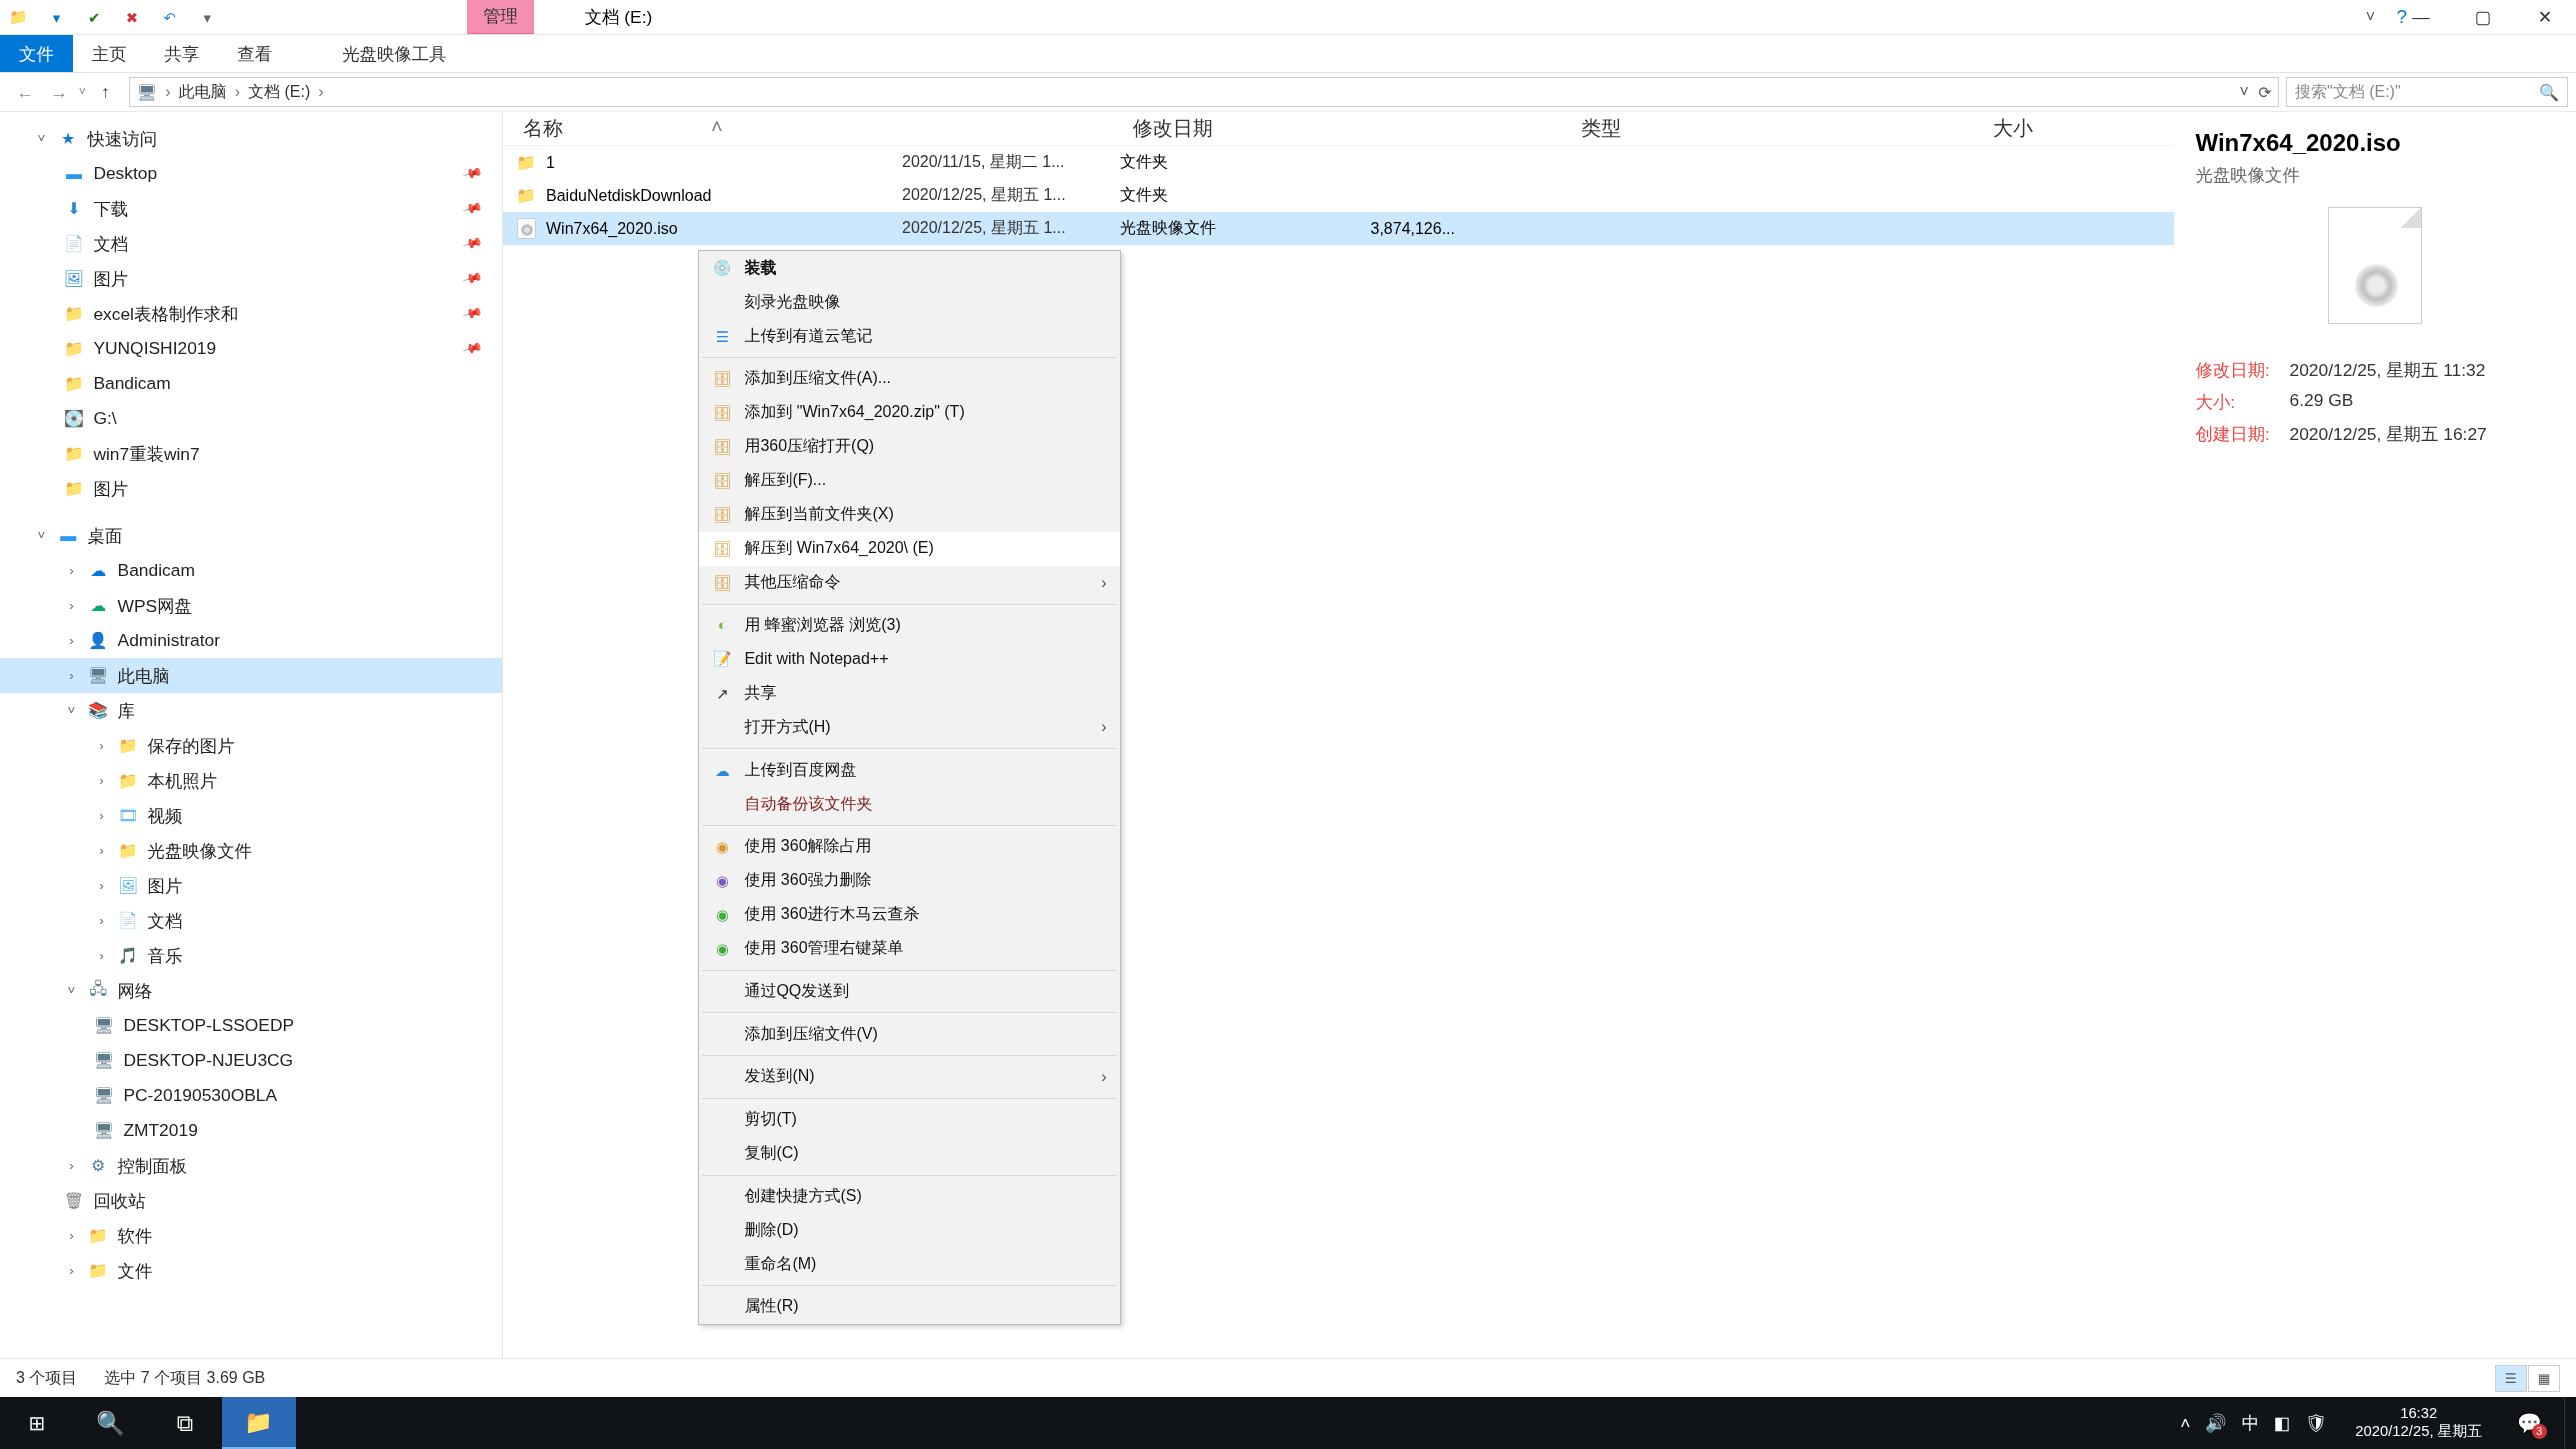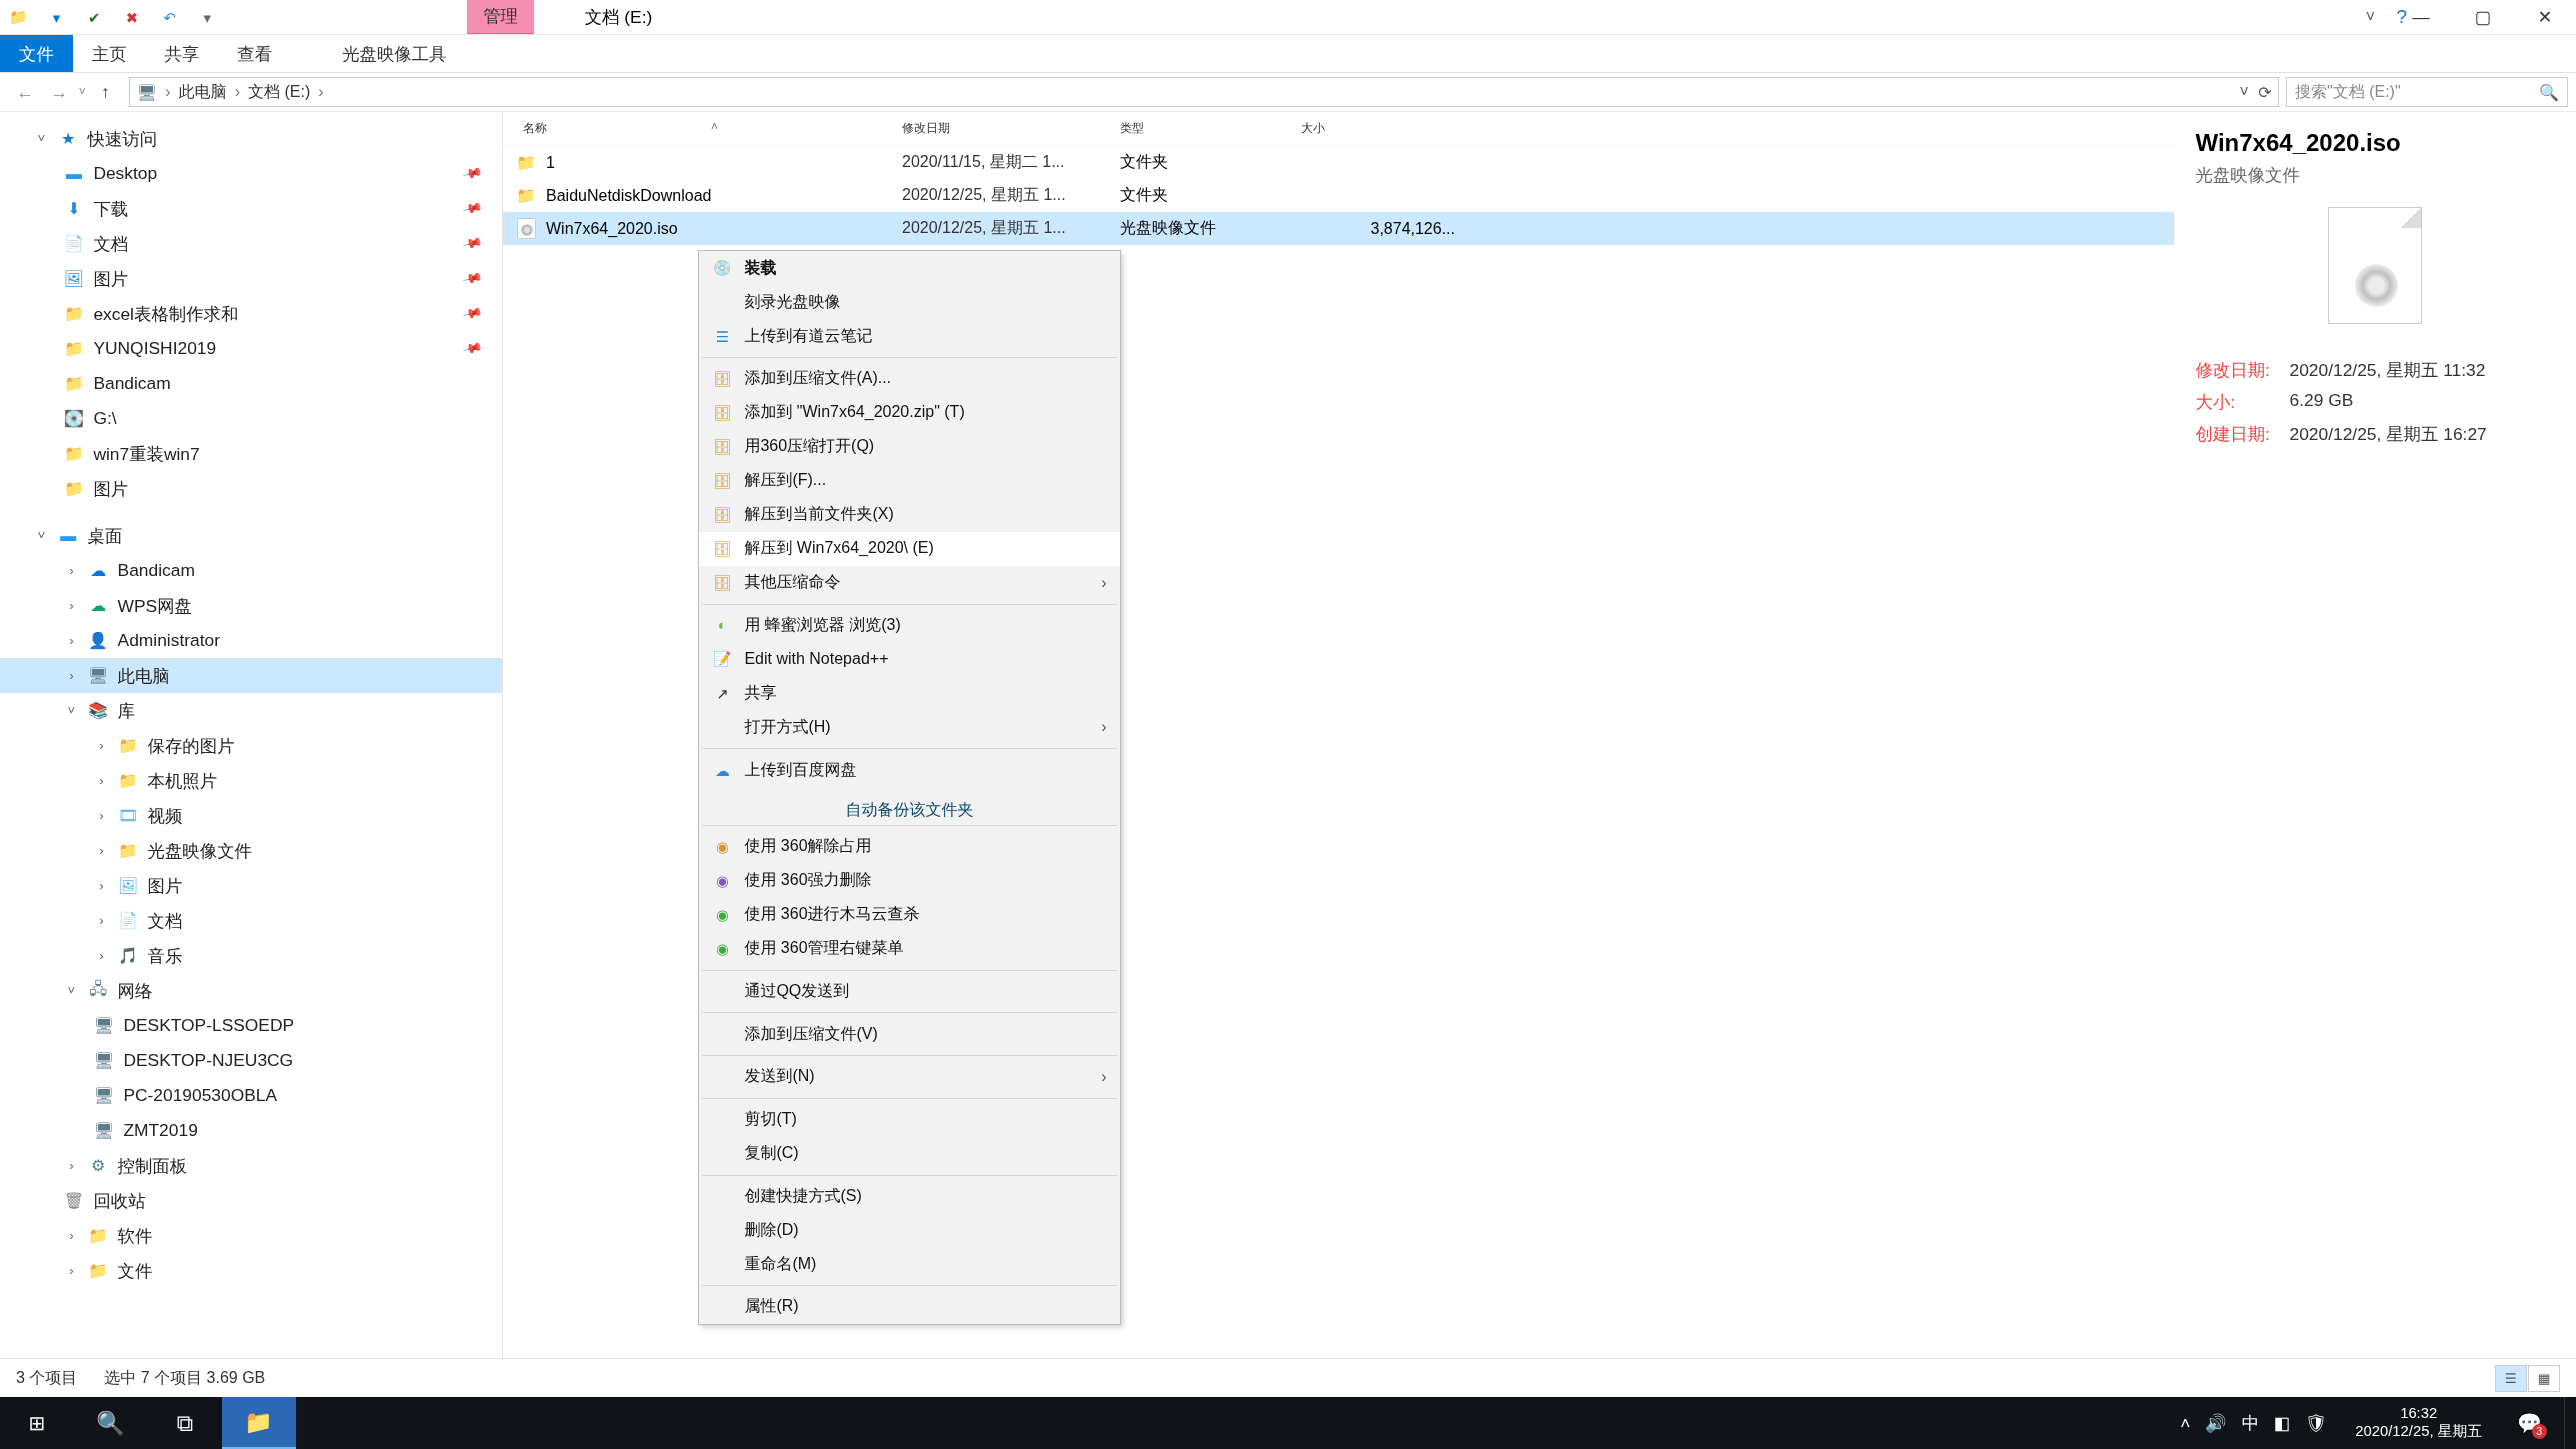--- a/index.html
+++ b/index.html
@@ -56,42 +56,42 @@
 .ico-drive { color: #8c8c8c; }
 .ico-onedrive { color: #0078d7; }
 .ico-pc { color: #5e7c8a; }
 .ico-lib { color: #59b0f0; }
 .ico-net { color: #5e7c8a; }
 .pin { margin-left: auto; margin-right: 20px; color: #888; font-size: 13.4px; transform: rotate(30deg); }
 .chev { width: 14.8px; text-align: center; color: #666; font-size: 13.4px; }
 
 
 .content { flex: 1; display: flex; flex-direction: column; }
-.cols { display: flex; height: 34px; align-items: center; border-bottom: 0.7px solid #f0f0f0; font-size: 12px; color: #333; }
+.cols { display: flex; height: 34px; align-items: center; border-bottom: 0.7px solid #f0f0f0; font-size: 20px; color: #333; justify-content: space-between; }
 .col-name { width: 399px; padding-left: 20px; }
 .col-date { width: 218px; }
 .col-type { width: 181px; }
 .col-size { width: 181px; font-family: Liberation Serif, serif; }
 .rows { position: relative; }
 .row { display: flex; height: 33px; align-items: center; font-size: 16px; color: #000; }
 .row.selected { background: #cce8ff; }
 .row .r-icon { width: 23px; height: 23px; margin-left: 12px; margin-right: 8px; display: flex; align-items: center; justify-content: center; }
 .r-name { width: 356px; }
 .r-date { width: 218px; color: #333; }
 .r-type { width: 181px; }
 .r-size { width: 181px; text-align: right; padding-right: 27px; }
 .iso-ico { background: #fafafa; border: 0.7px solid #ccc; border-radius: 1.3px; display: inline-block; width: 19px; height: 21.5px; position: relative; }
 .iso-ico::after { content: ""; position: absolute; bottom: 2px; left: 2.7px; width: 12px; height: 12px; border-radius: 50%; background: radial-gradient(circle,#e0e0e0 30%,#b0b0b0 50%,#e0e0e0 70%); }
 
 
 .ctxmenu { position: absolute; top: 250px; left: 698px; width: 423px; background: #f2f2f2; border: 0.7px solid #bcbcbc; box-shadow: 2.7px 2.7px 5.4px rgba(0,0,0,0.2); font-size: 16px; z-index: 100; }
 .cm-item { display: flex; align-items: center; height: 34px; padding: 0 13.4px; gap: 12px; color: #111; }
 .cm-item.hover { background: #ffffff; }
 .cm-item.bold { font-weight: 600; }
-.cm-item.disabled { color: #0c4a6e; flex-direction: column; }
+.cm-item.disabled { color: #7f1d1d; }
 .cm-sep { height: 0.7px; background: #d6d6d6; margin: 4px 2.7px; }
 .cm-ico { width: 20px; height: 20px; display: inline-flex; align-items: center; justify-content: center; font-size: 14.8px; }
 .cm-sub { margin-left: auto; color: #555; }
 .zip-ico { color: #d99528; }
 .n360-ico { color: #3bad3b; }
 .share-ico { color: #333; }
 .cd-ico { color: #888; }
 .ynote-ico { color: #1e88e5; }
 
 

